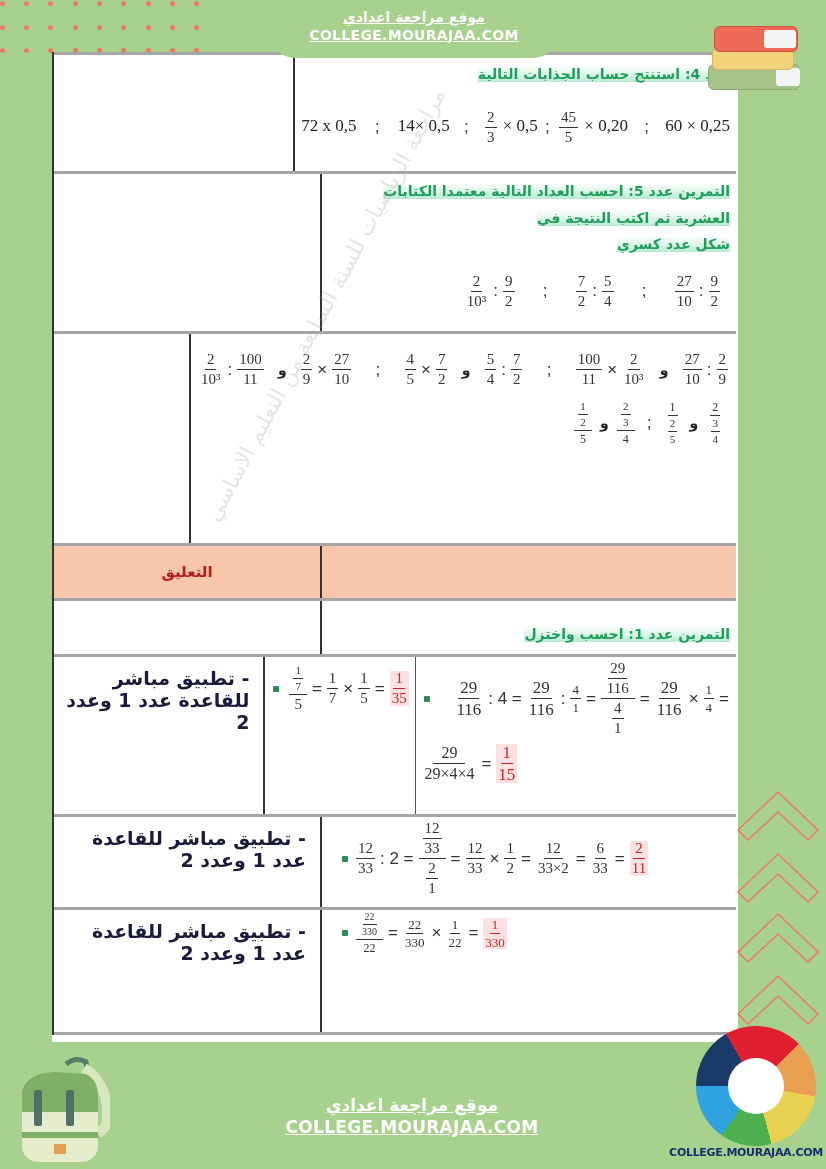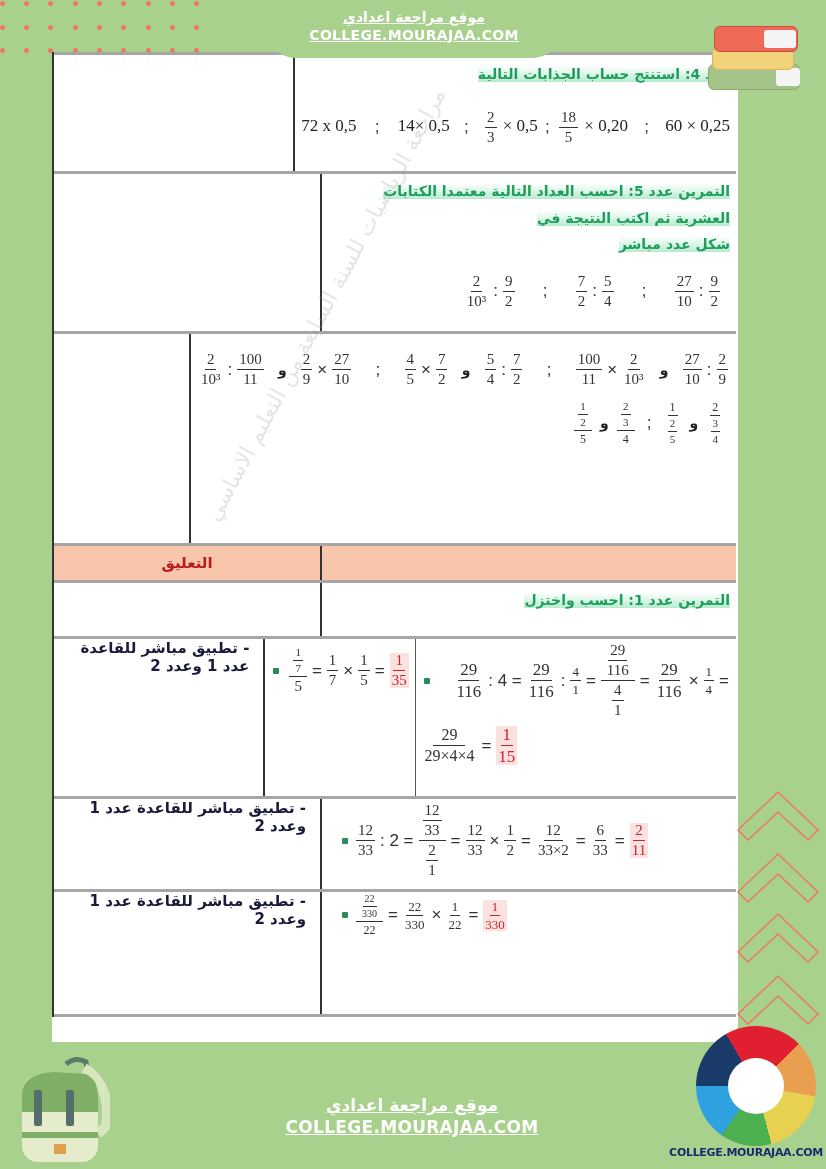--- a/index.html
+++ b/index.html
@@ -26,25 +26,25 @@
 
   .frac { display: inline-flex; flex-direction: column; align-items: center; vertical-align: middle; margin: 0 2px; line-height: 1; font-family: "Liberation Serif", serif; font-size: 15px; color: #333; }
   .frac .num { padding: 0 2px 2px 2px; border-bottom: 1.5px solid #333; }
   .frac .den { padding: 2px 2px 0 2px; }
   .red { color: #c62828; }
   .red-bg { background: #fde0e0; }
   .op { font-family: "Liberation Sans", sans-serif; font-size: 17px; color: #333; margin: 0 3px; vertical-align: middle; }
   .bullet { display: inline-block; width: 6px; height: 6px; background: #2e8b57; border-radius: 1px; vertical-align: middle; margin: 0 8px; }
   .arabic-w { font-family: "DejaVu Sans", sans-serif; font-weight: bold; font-size: 14px; color: #222; margin: 0 8px; vertical-align: middle; }
 
-  .header-row { background: #f7c6ab; height: 37px; }
+  .header-row { background: #f7c6ab; height: 55px; }
   .header-row .cell-left, .header-row .cell-right { display: flex; align-items: center; justify-content: center; }
   .header-label { color: #b71c1c; font-weight: bold; font-size: 15px; font-family: "DejaVu Sans", sans-serif; }
 
-  .comment { direction: rtl; text-align: right; padding: 0 14px 0 0; font-family: "DejaVu Sans", sans-serif; font-weight: bold; font-size: 15px; color: #1a1a3a; }
+  .comment { direction: rtl; text-align: right; padding: 10px 14px 0 0; font-family: "DejaVu Sans", sans-serif; font-weight: bold; font-size: 19px; color: #1a1a3a; }
 
   .sub-split { display: flex; height: 100%; }
   .sub-right { flex: 1; border-left: 1.5px solid #555; padding: 6px 4px; direction: ltr; text-align: left; }
   .sub-left { width: 150px; padding: 6px 4px; direction: ltr; }
 
   
   .banner-top { position: absolute; left: 266px; top: 0; width: 296px; height: 58px; background: #a9d18e; border-radius: 0 0 30px 30px; text-align: center; color: #fff; padding-top: 9px; }
   .banner-bottom { position: absolute; left: 262px; top: 1073px; width: 300px; height: 96px; background: #a9d18e; border-radius: 40px 40px 0 0; text-align: center; color: #fff; padding-top: 22px; }
   .banner-ar { font-family: "DejaVu Sans", sans-serif; font-weight: bold; font-size: 14px; text-decoration: underline; display: block; }
   .banner-en { font-family: "DejaVu Sans", sans-serif; font-weight: bold; font-size: 14px; text-decoration: underline; display: block; margin-top: 2px; letter-spacing: 0.3px; }
@@ -115,35 +115,35 @@
         <span class="op" style="margin:0 14px">;</span>
         <span>14× 0,5</span>
         <span class="op" style="margin:0 10px">;</span>
         <span class="frac">
             <span class="num">2</span>
             <span class="den">3</span>
           </span>
         <span>× 0,5</span>
         <span class="op">;</span>
         <span class="frac">
-            <span class="num">18</span>
+            <span class="num">45</span>
             <span class="den">5</span>
           </span>
         <span>× 0,20</span>
         <span class="op" style="margin:0 12px">;</span>
         <span>60 × 0,25</span>
       </div>
     </div>
   </div>
 
   <div class="row" style="height:160px">
     <div class="cell-left"></div>
     <div class="cell-right">
       <div><span class="green-hl ex-title">التمرين عدد 5:  احسب العداد التالية معتمدا الكتابات العشرية ثم اكتب النتيجة في</span></div>
-      <div><span class="green-hl ex-title">شكل عدد مباشر</span></div>
+      <div><span class="green-hl ex-title">شكل عدد كسري</span></div>
       <div class="expr-line" style="margin-top:16px;padding-right:8px">
         <span class="frac">
             <span class="num">2</span>
             <span class="den">10³</span>
           </span><span class="op">:</span><span class="frac">
             <span class="num">9</span>
             <span class="den">2</span>
           </span>
         <span class="op" style="margin:0 22px">;</span>
         <span class="frac">
@@ -254,21 +254,21 @@
   </div>
 
   <div class="row header-row">
     <div class="cell-left">
       <span class="header-label">التعليق</span>
     </div>
   </div>
 
   <div class="row" style="height:56px">
     <div class="cell-left"></div>
-    <div class="cell-right" style="padding-top:4px">
+    <div class="cell-right" style="padding-top:20px">
       <span class="green-hl ex-title">التمرين عدد 1:  احسب واختزل</span>
     </div>
   </div>
 
   <div class="row" style="height:160px">
     <div class="cell-left">
       <div class="comment">- <span>تطبيق مباشر للقاعدة عدد 1 وعدد 2</span></div>
     </div>
     <div class="cell-right" style="padding:0">
       <div class="sub-split" style="direction:ltr">

